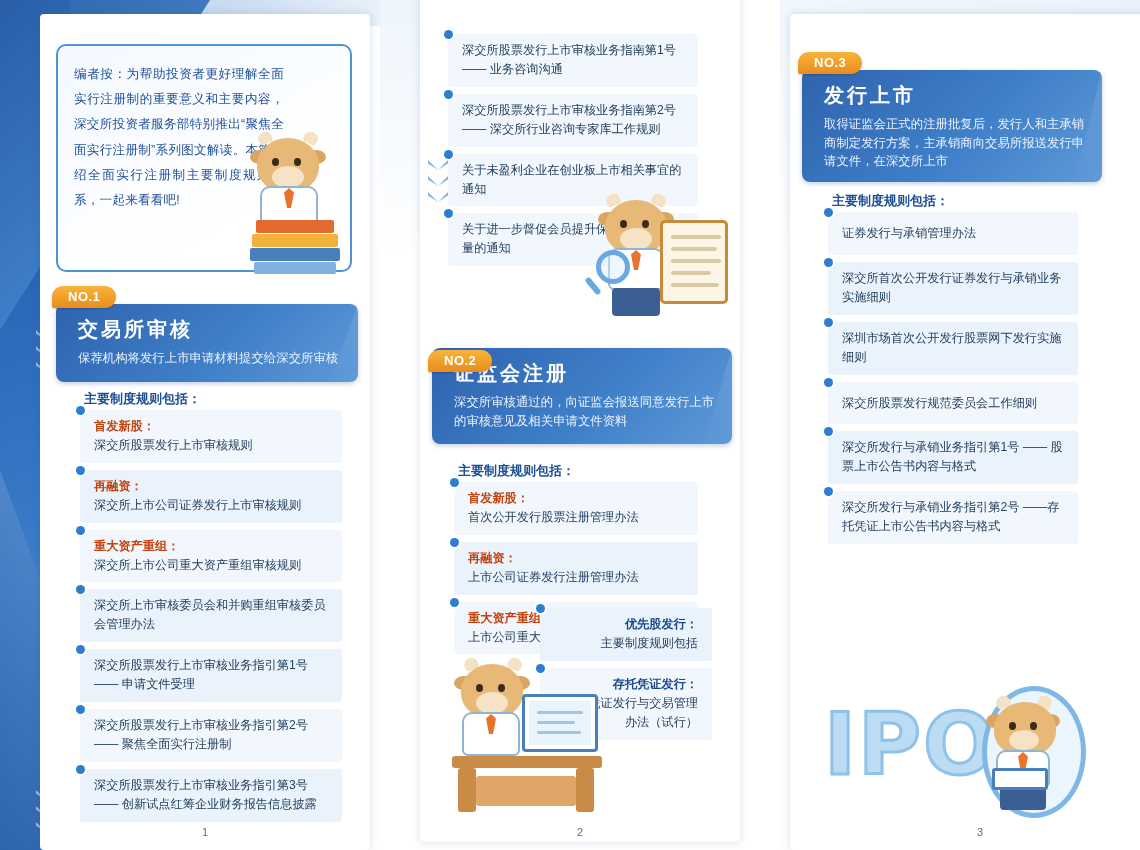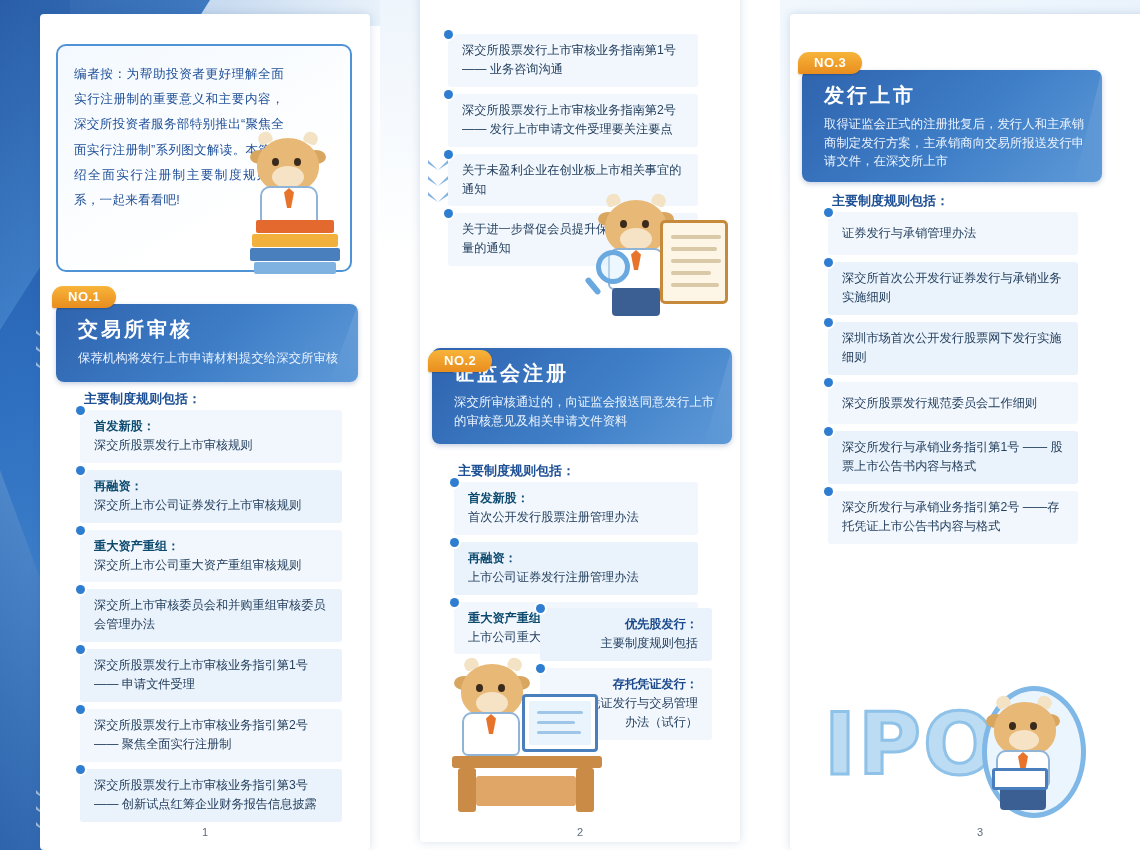--- a/index.html
+++ b/index.html
@@ -136,21 +136,21 @@
     margin-bottom: 7px;
     padding: 7px 10px 8px 14px;
     font-size: 12.2px; line-height: 1.55; color: #24405f;
   }
   .rule.alt { background: #eaf2fb; }
   .rule::before {
     content: ""; position: absolute; left: -4px; top: -4px;
     width: 9px; height: 9px; border-radius: 50%;
     background: #2f7dd0; box-shadow: 0 0 0 2px #ffffff;
   }
-  .rule .lab { display: block; font-weight: 700; color: #0c4a6e; }
+  .rule .lab { display: block; font-weight: 700; color: #c2410c; }
   .rule.right { text-align: right; padding-right: 14px; }
   .rule.right .lab { color: #1b4a8c; }
 
   
   .top-list { position: absolute; left: 28px; top: 34px; width: 250px; }
   .top-list .rule { background: #f2f7fd; }
 
   
   .ipo-wrap { position: absolute; left: 30px; bottom: 20px; width: 270px; height: 150px; }
   .ipo-text {
@@ -290,21 +290,21 @@
   </div>
 
   <div class="col col2">
     <div class="col-sheet"></div>
 
     <ul class="rules top-list">
       <li class="rule">
         <span>深交所股票发行上市审核业务指南第1号 —— 业务咨询沟通</span>
       </li>
       <li class="rule alt">
-        <span>深交所股票发行上市审核业务指南第2号 —— 发行上市申请文件受理要关注要点</span>
+        <span>深交所股票发行上市审核业务指南第2号 —— 深交所行业咨询专家库工作规则</span>
       </li>
       <li class="rule">
         <span>关于未盈利企业在创业板上市相关事宜的通知</span>
       </li>
       <li class="rule alt">
         <span>关于进一步督促会员提升保荐业务执业质量的通知</span>
       </li>
     </ul>
 
     <div class="chev-stack mid-chev" style="left:8px; top:160px;">

